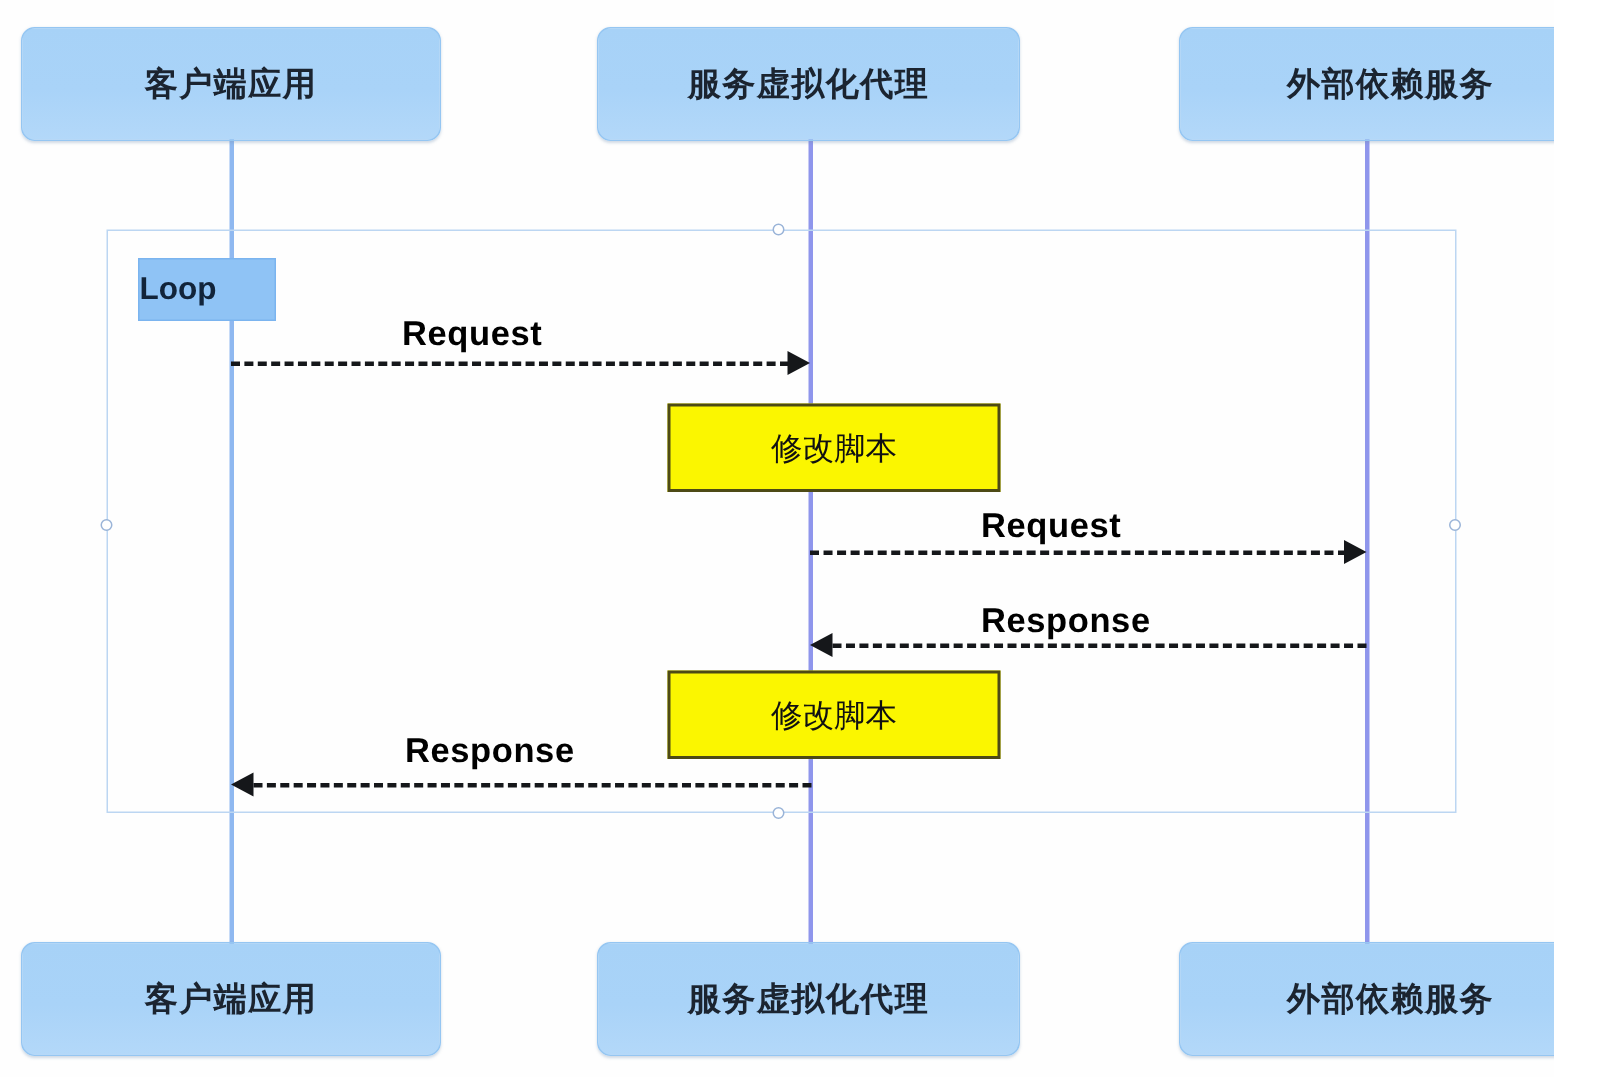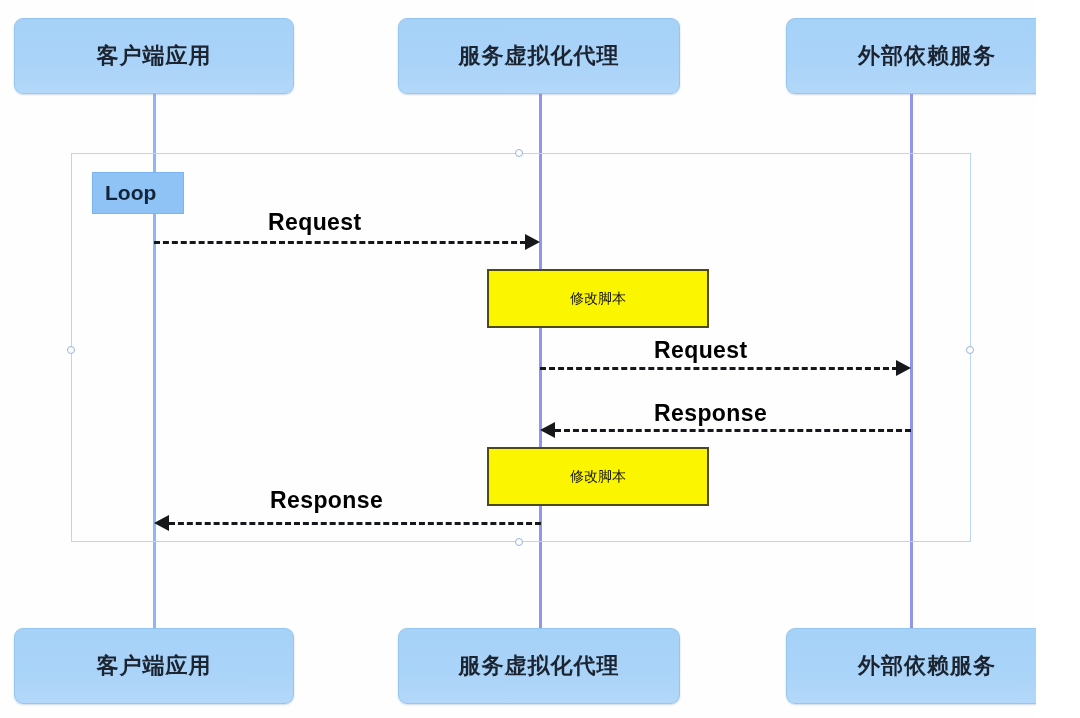--- a/index.html
+++ b/index.html
@@ -50,21 +50,21 @@
     border: 1.5px solid #bcd6f2;
     background: transparent;
   }
   .frame-label {
     position: absolute;
     box-sizing: border-box;
     background: #8fc3f5;
     border: 1px solid #7bb4ef;
     display: flex;
     align-items: center;
-    padding-left: 12px;
+    padding-left: 0;
     color: #12243a;
     font-size: 21px;
     font-weight: 700;
   }
   .handle {
     position: absolute;
     width: 8px;
     height: 8px;
     border: 1.4px solid #9ab4d8;
     border-radius: 50%;
@@ -75,24 +75,23 @@
   
   .note {
     position: absolute;
     box-sizing: border-box;
     background: #fbf600;
     border: 2.5px solid #4d4a15;
     display: flex;
     align-items: center;
     justify-content: center;
     color: #111111;
-    font-size: 14px;
+    font-size: 21px;
     font-weight: 400;
     font-family: "DejaVu Serif", "Liberation Serif", serif;
-    margin-left: 42px;
   }
 
   
   .msg-line {
     position: absolute;
     height: 0;
     border-top: 3.5px dashed #15171a;
   }
   .arrow-head {
     position: absolute;

